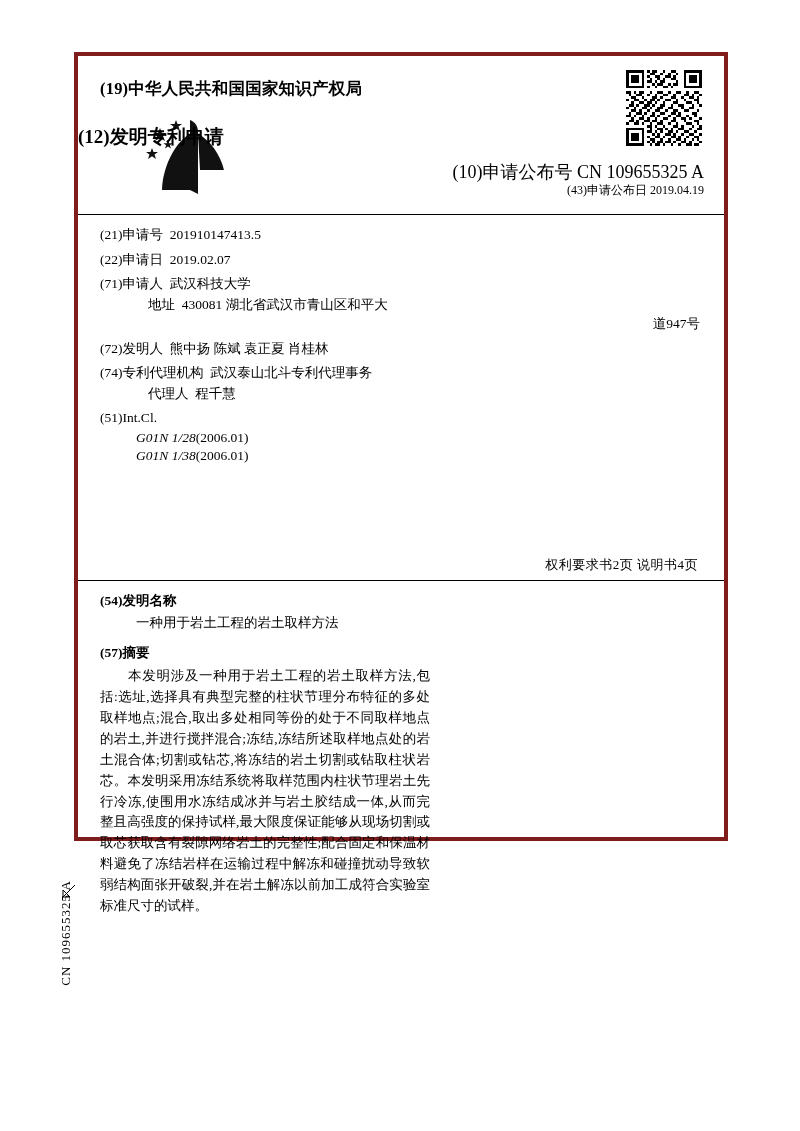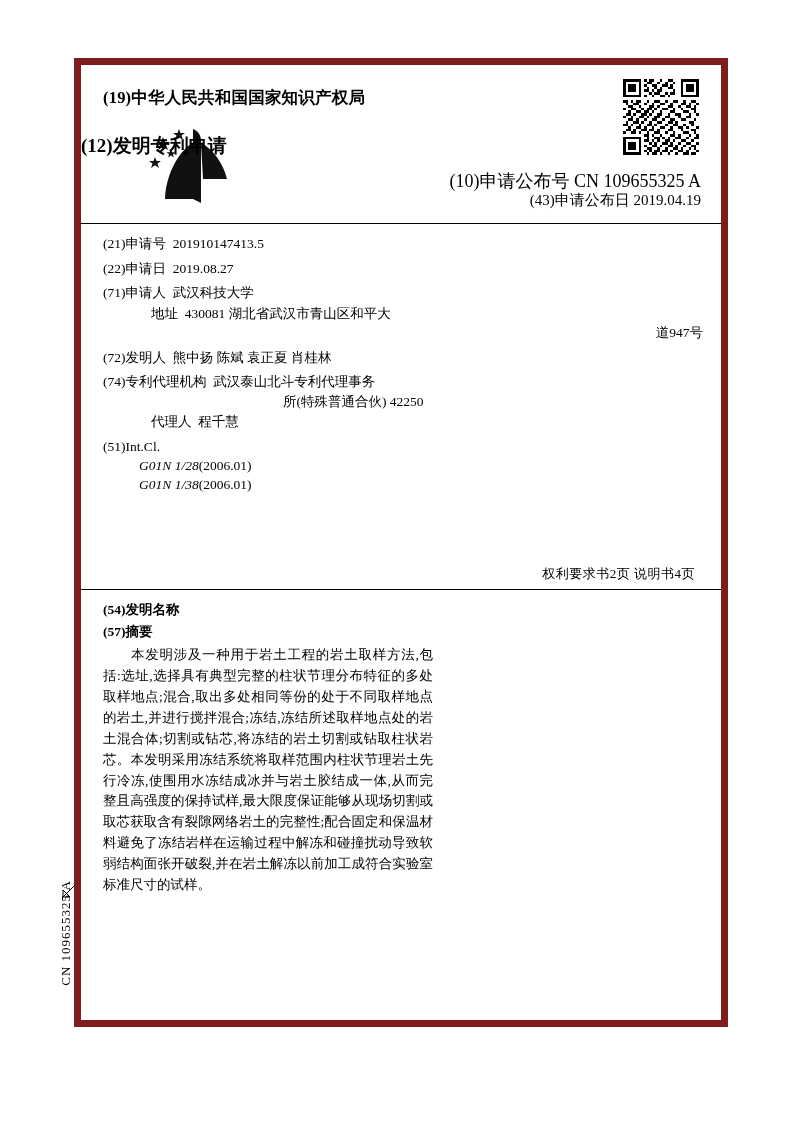--- a/index.html
+++ b/index.html
@@ -18,24 +18,24 @@
   .page {
     position: absolute;
     left: 0; top: 0;
     width: 800px;
     height: 1131px;
   }
   
   .frame {
     position: absolute;
     left: 74px;
-    top: 58px;
+    top: 52px;
     width: 654px;
-    height: 969px;
-    border: 7px solid #7f1d1d;
+    height: 789px;
+    border: 4px solid #7f1d1d;
     box-sizing: border-box;
   }
   
   .hdr-line {
     position: absolute;
     left: 0;
     top: 158px;
     width: 100%;
     height: 1px;
     background: #000;
@@ -75,21 +75,21 @@
     position: absolute;
     right: 20px;
     top: 104px;
     font-size: 18px;
     white-space: nowrap;
   }
   .pub-date {
     position: absolute;
     right: 20px;
     top: 126px;
-    font-size: 15px;
+    font-size: 12px;
     white-space: nowrap;
   }
   
   .biblio {
     position: absolute;
     left: 22px;
     top: 172px;
     width: 600px;
     font-size: 13.5px;
     line-height: 1.0;
@@ -433,42 +433,39 @@
 
     <div class="hdr-line"></div>
 
     <div class="biblio">
 
       <div class="bib-row">
         <span>(21)</span><span>申请号</span>&nbsp;&nbsp;<span class="bib-val">201910147413.5</span>
       </div>
 
       <div class="bib-row">
-        <span>(22)</span><span>申请日</span>&nbsp;&nbsp;<span class="bib-val">2019.08.27</span>
+        <span>(22)</span><span>申请日</span>&nbsp;&nbsp;<span class="bib-val">2019.02.07</span>
       </div>
 
       <div class="bib-row">
         <span>(71)</span><span>申请人</span>&nbsp;&nbsp;<span>武汉科技大学</span>
       </div>
       <div class="bib-row indent-1" style="margin-top:-4px;">
         <span>地址</span>&nbsp;&nbsp;<span>430081  湖北省武汉市青山区和平大</span>
       </div>
       <div class="bib-row indent-2" style="margin-top:-5px;">
         <span>道947号</span>
       </div>
 
       <div class="bib-row">
         <span>(72)</span><span>发明人</span>&nbsp;&nbsp;<span>熊中扬    陈斌    袁正夏    肖桂林</span>
       </div>
 
       <div class="bib-row">
         <span>(74)</span><span>专利代理机构</span>&nbsp;&nbsp;<span>武汉泰山北斗专利代理事务</span>
-      </div>
-      <div class="bib-row indent-3" style="margin-top:-5px;">
-        <span>所(特殊普通合伙)  42250</span>
       </div>
       <div class="bib-row indent-1" style="margin-top:-4px;">
         <span>代理人</span>&nbsp;&nbsp;<span>程千慧</span>
       </div>
 
       <div class="bib-row" style="margin-bottom:6px;">
         <span>(51)</span><span class="mono" style="font-style:normal;">Int.Cl.</span>
       </div>
       <div class="ipc-item">
         <span class="code">G01N 1/28</span><span>(2006.01)</span>
@@ -479,20 +476,21 @@
     </div>
 
     <div class="counts">权利要求书2页    说明书4页</div>
 
     <div class="sep"></div>
 
     <div class="lower">
       <div class="sec-title">
         <span>(54)</span><span>发明名称</span>
       </div>
+      <div class="invention-name">一种用于岩土工程的岩土取样方法</div>
 
       <div class="sec-title">
         <span>(57)</span><span>摘要</span>
       </div>
       <div class="abstract-body">
         <p>本发明涉及一种用于岩土工程的岩土取样方法,包括:选址,选择具有典型完整的柱状节理分布特征的多处取样地点;混合,取出多处相同等份的处于不同取样地点的岩土,并进行搅拌混合;冻结,冻结所述取样地点处的岩土混合体;切割或钻芯,将冻结的岩土切割或钻取柱状岩芯。本发明采用冻结系统将取样范围内柱状节理岩土先行冷冻,使围用水冻结成冰并与岩土胶结成一体,从而完整且高强度的保持试样,最大限度保证能够从现场切割或取芯获取含有裂隙网络岩土的完整性;配合固定和保温材料避免了冻结岩样在运输过程中解冻和碰撞扰动导致软弱结构面张开破裂,并在岩土解冻以前加工成符合实验室标准尺寸的试样。</p>
       </div>
     </div>
   </div>
 

